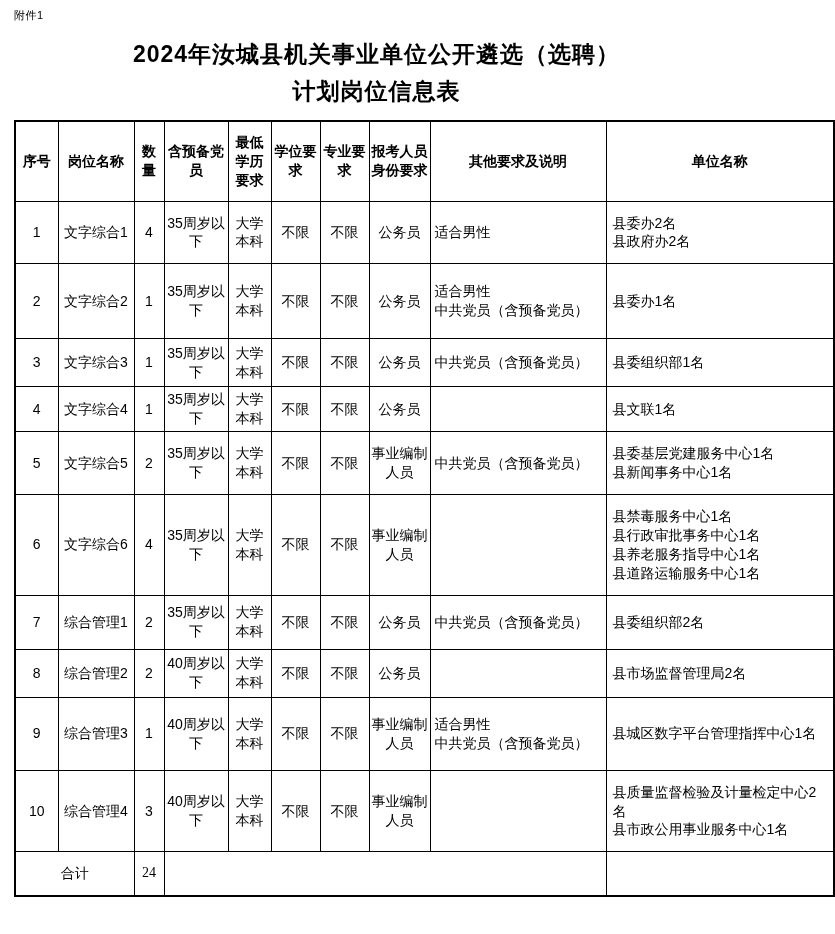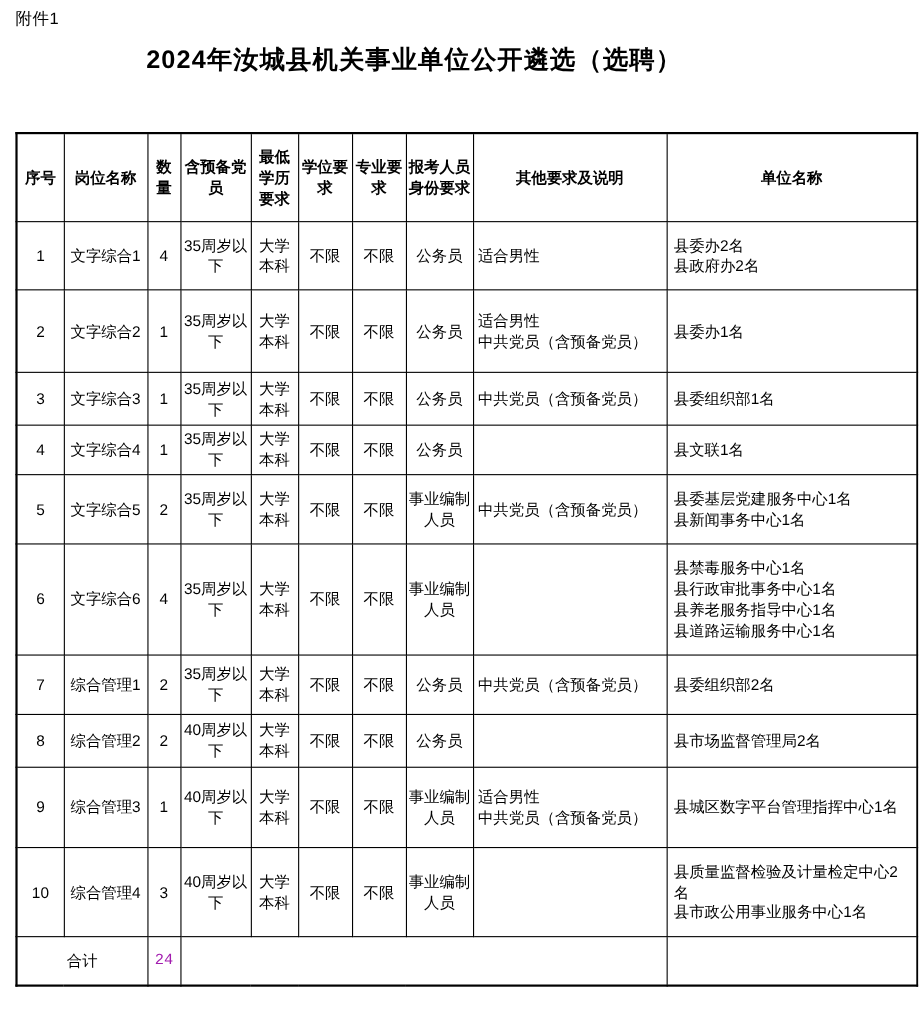--- a/index.html
+++ b/index.html
@@ -1,40 +1,41 @@
 <!DOCTYPE html>
 <html><head>
 <meta charset="utf-8">
 <style>
   html,body{margin:0;padding:0;background:#ffffff;}
   body{font-family:"Liberation Sans","DejaVu Sans",sans-serif;color:#000;}
   .page{position:relative;width:835px;height:934px;background:#fff;overflow:hidden;}
-  .attachment{position:absolute;left:14px;top:8px;font-size:15px;letter-spacing:0.5px;}
+  .attachment{position:absolute;left:14px;top:8px;font-size:11px;letter-spacing:0.5px;}
   .title{position:absolute;left:0;top:36px;width:753px;text-align:center;
          font-size:23px;font-weight:bold;line-height:37px;letter-spacing:1px;}
   table.sheet{position:absolute;left:14px;top:120px;width:819px;
               border-collapse:collapse;table-layout:fixed;border:2px solid #000;}
   .sheet th,.sheet td{border:1px solid #000;vertical-align:middle;
               font-size:14px;line-height:1.35;white-space:pre-line;
               word-break:break-all;padding:2px;text-align:center;}
   .sheet thead tr{height:80px;}
   .sheet th{font-weight:bold;}
   td.c-other{text-align:left;padding:0 4px;}
   td.c-units{text-align:left;padding:12px 6px;}
   tfoot tr{height:44px;}
-  .total-value{font-family:Liberation Mono, monospace;
-               font-size:16px;color:#a21caf;}
+  .total-value{font-family:Liberation Serif, serif;
+               font-size:16px;color:#000000;}
 </style>
 </head>
 <body>
 
 <div class="page">
   <div class="attachment">附件1</div>
   <div class="title">
     <div>2024年汝城县机关事业单位公开遴选（选聘）</div>
+    <div>计划岗位信息表</div>
   </div>
 
   <table class="sheet">
     <colgroup>
       <col style="width:43px">
         <col style="width:76px">
         <col style="width:30px">
       <col style="width:64px">
         <col style="width:43px">
         <col style="width:49px">

